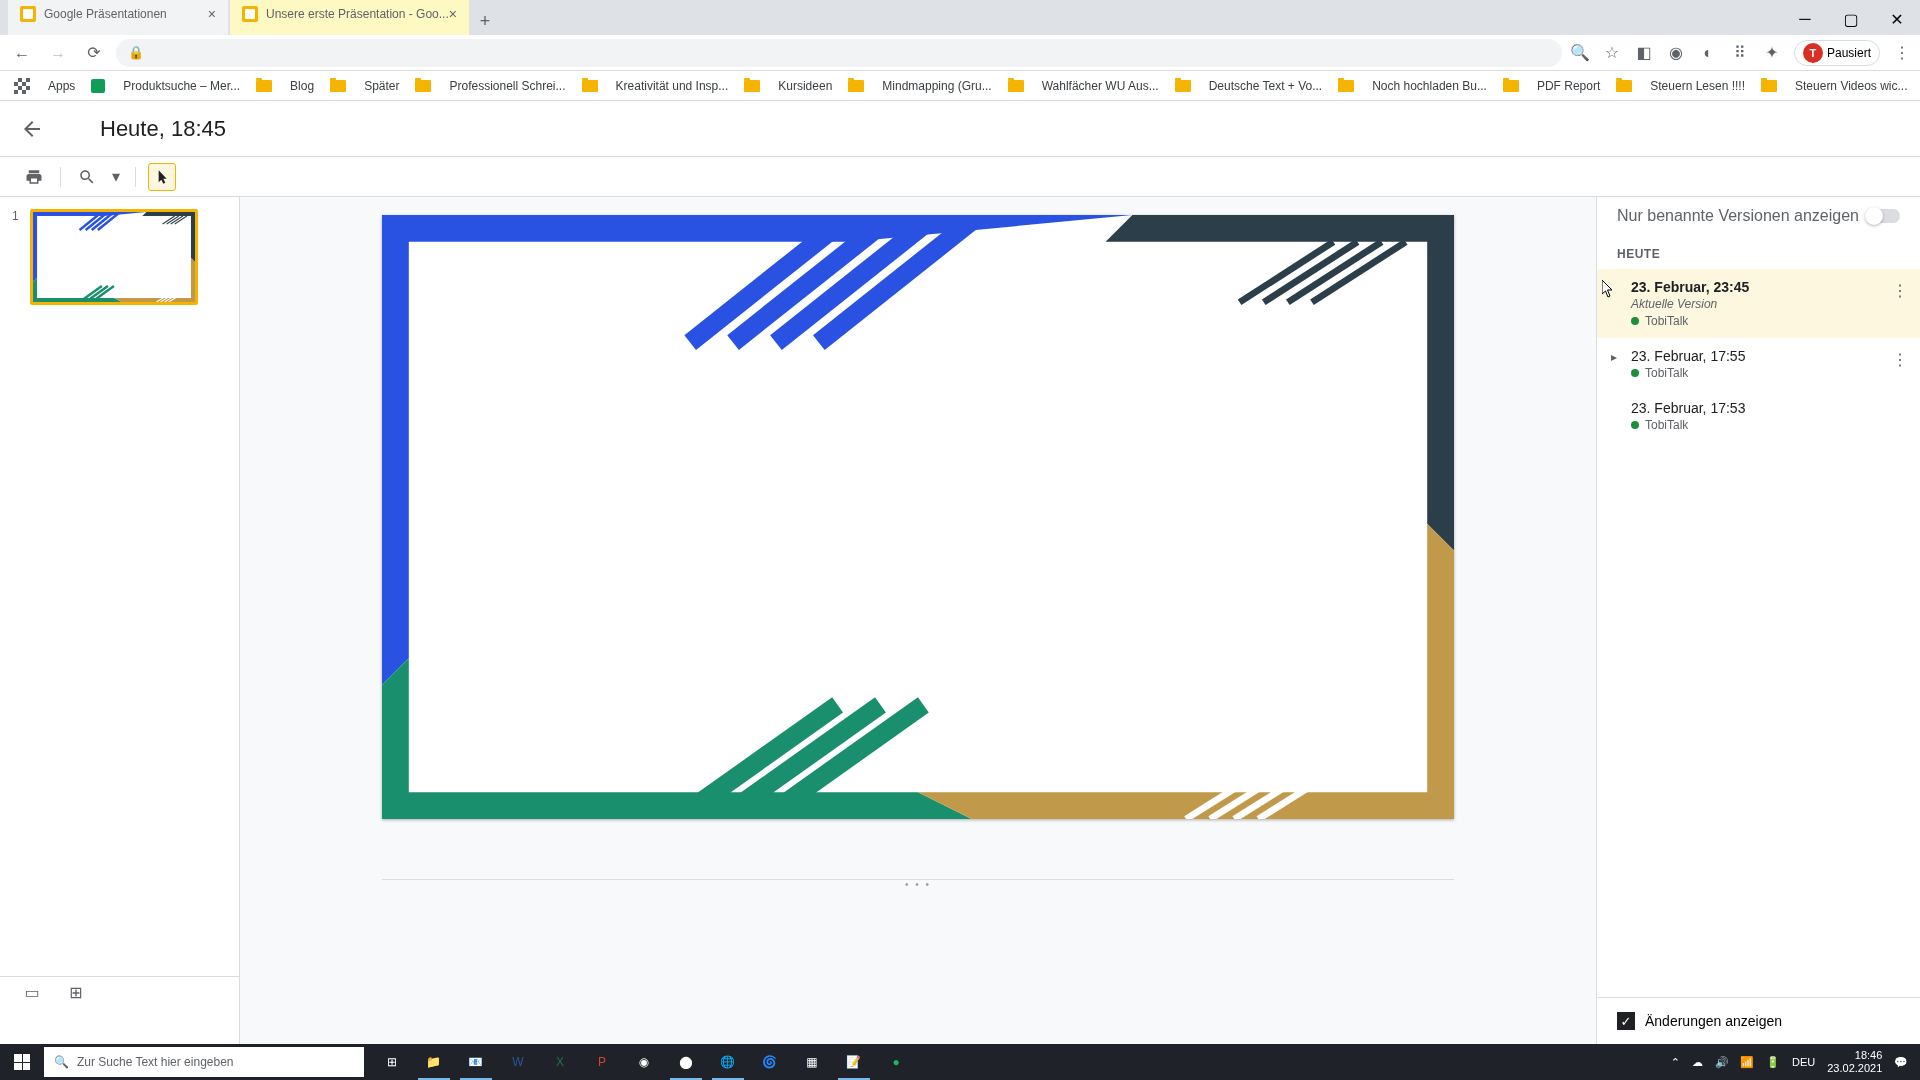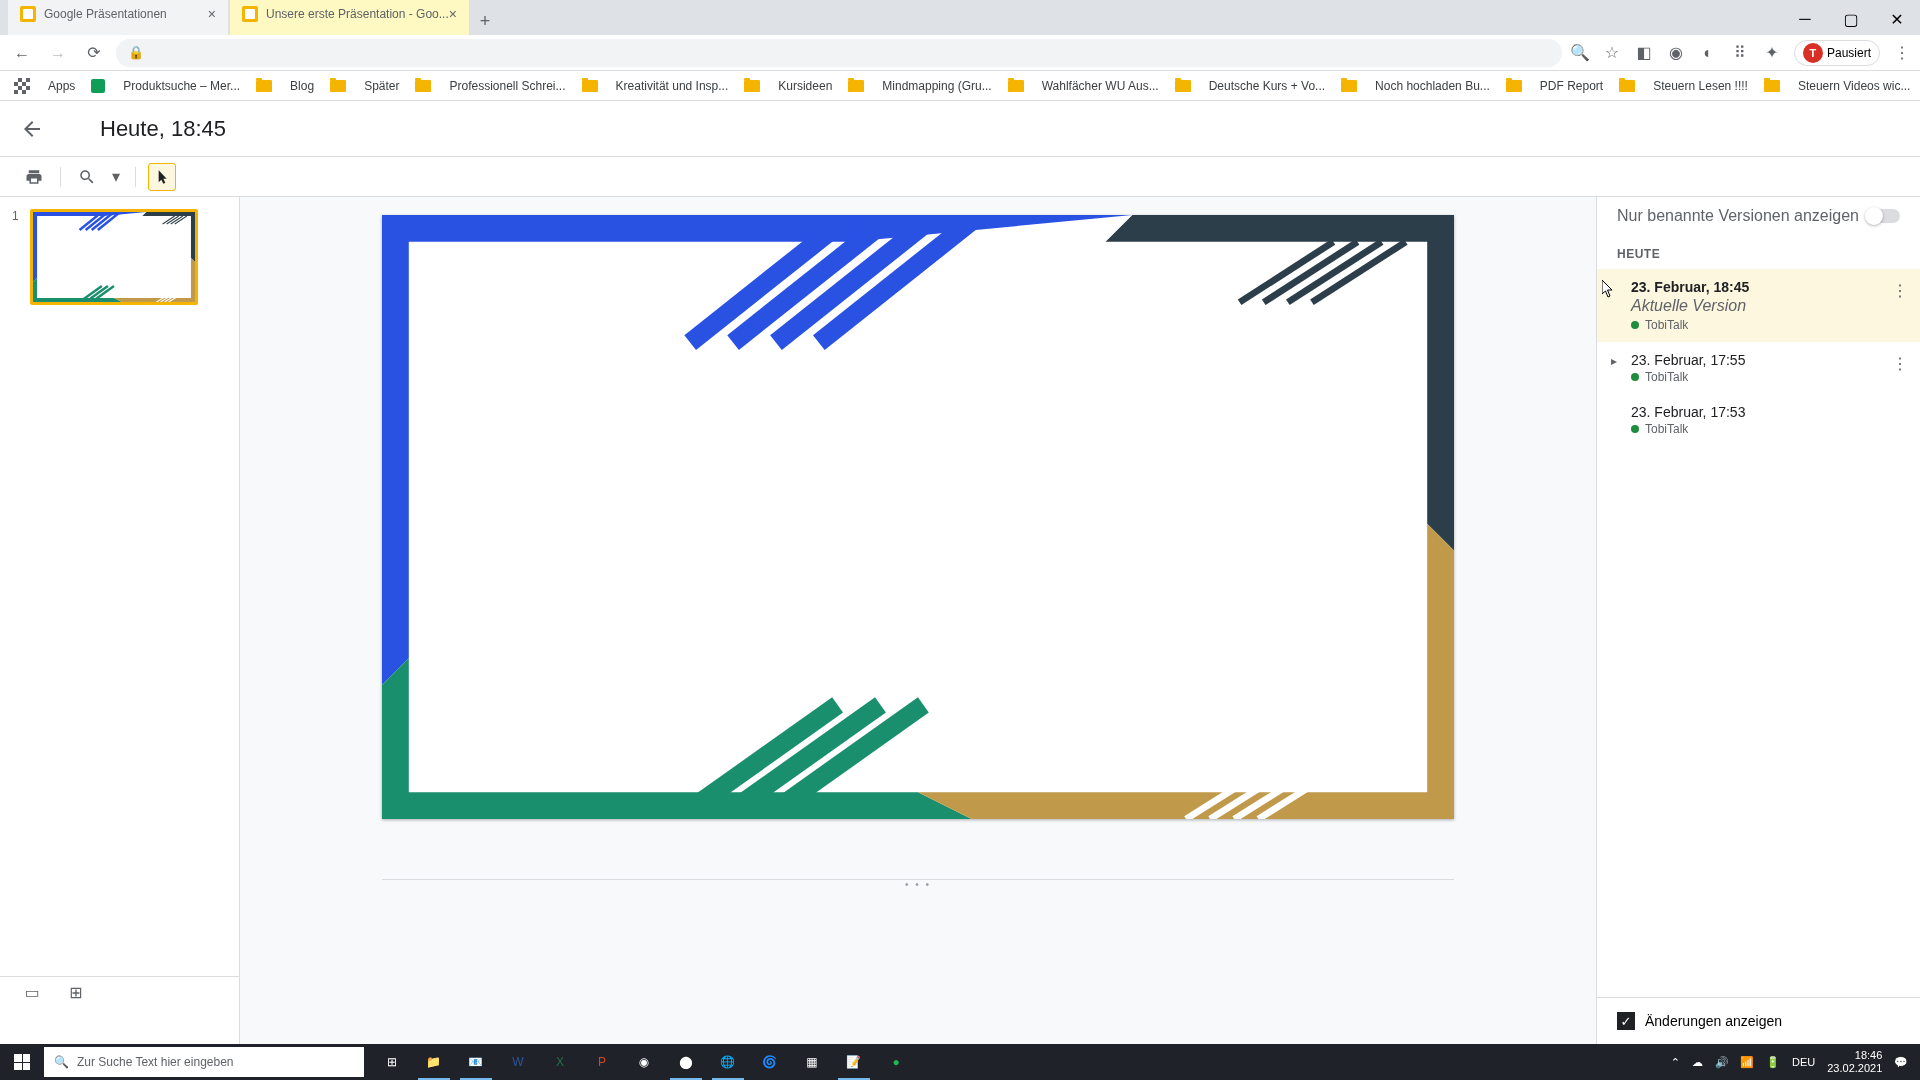--- a/index.html
+++ b/index.html
@@ -60,21 +60,21 @@
 .version-sidebar { width: 324px; background: #fff; border-left: 1px solid #dadce0; display: flex; flex-direction: column; }
 .vh-title { font-size: 20px; padding: 16px 20px 14px; color: #202124; }
 .vh-toggle-row { display: flex; align-items: center; justify-content: space-between; padding: 10px 20px 14px; font-size: 16px; color: #5f6368; }
 .toggle { width: 34px; height: 14px; background: #dadce0; border-radius: 7px; position: relative; cursor: pointer; }
 .toggle::after { content:''; position:absolute; width:18px; height:18px; background:#fff; border-radius:50%; top:-2px; left:-1px; box-shadow:0 1px 3px rgba(0,0,0,0.3); }
 .vh-section { font-size: 12px; font-weight: bold; color: #5f6368; padding: 8px 20px; letter-spacing: 0.5px; }
 .vh-item { padding: 10px 20px 10px 34px; position: relative; cursor: pointer; }
 .vh-item.selected { background: #fef7e0; }
 .vh-item-title { font-size: 14px; color: #202124; margin-bottom: 2px; }
 .vh-item.selected .vh-item-title { font-weight: bold; }
-.vh-subtitle { font-size: 16px; font-style: italic; color: #5f6368; margin-bottom: 3px; }
+.vh-subtitle { font-size: 12px; font-style: italic; color: #5f6368; margin-bottom: 3px; }
 .vh-user { font-size: 12px; color: #5f6368; display: flex; align-items: center; gap: 6px; }
 .user-dot { width: 8px; height: 8px; border-radius: 50%; background: #1e8e3e; }
 .vh-expand { position: absolute; left: 14px; top: 12px; color: #5f6368; font-size: 12px; }
 .vh-menu { position: absolute; right: 12px; top: 12px; color: #5f6368; cursor: pointer; }
 .vh-footer { margin-top: auto; border-top: 1px solid #dadce0; padding: 14px 20px; display: flex; align-items: center; gap: 10px; font-size: 14px; }
 .checkbox { width: 18px; height: 18px; background: #202124; display: flex; align-items: center; justify-content: center; color: #fff; font-size: 13px; }
 
 
 .bottom-tools { position: absolute; bottom: 36px; left: 0; width: 240px; height: 32px; border-top: 1px solid #dadce0; display:flex; align-items:center; padding:0 20px; gap:20px; }
 .view-btn { width:24px; height:18px; cursor:pointer; display:flex; align-items:center; justify-content:center; color:#5f6368; }
@@ -171,21 +171,21 @@
     <div class="bm">
       <span class="bm-folder"></span>
       <span>Mindmapping  (Gru...</span>
     </div>
     <div class="bm">
       <span class="bm-folder"></span>
       <span>Wahlfächer WU Aus...</span>
     </div>
     <div class="bm">
       <span class="bm-folder"></span>
-      <span>Deutsche Kurs + Vo...</span>
+      <span>Deutsche Text + Vo...</span>
     </div>
     <div class="bm">
       <span class="bm-folder"></span>
       <span>Noch hochladen Bu...</span>
     </div>
     <div class="bm">
       <span class="bm-folder"></span>
       <span>PDF Report</span>
     </div>
     <div class="bm">
@@ -314,21 +314,21 @@
   </div>
 
   <div class="version-sidebar">
     <div class="vh-toggle-row">
       <span>Nur benannte Versionen anzeigen</span>
       <div class="toggle"></div>
     </div>
     <div class="vh-section">HEUTE</div>
     <div id="vh-items">
         <div class="vh-item selected">
-          <div class="vh-item-title">23. Februar, 18:45</div>
+          <div class="vh-item-title">23. Februar, 23:45</div>
           <div class="vh-subtitle">Aktuelle Version</div>
           <div class="vh-user">
             <span class="user-dot"></span>
             <span>TobiTalk</span>
           </div>
           <span class="vh-menu">⋮</span>
         </div>
         <div class="vh-item">
           <span class="vh-expand">▸</span>
           <div class="vh-item-title">23. Februar, 17:55</div>

